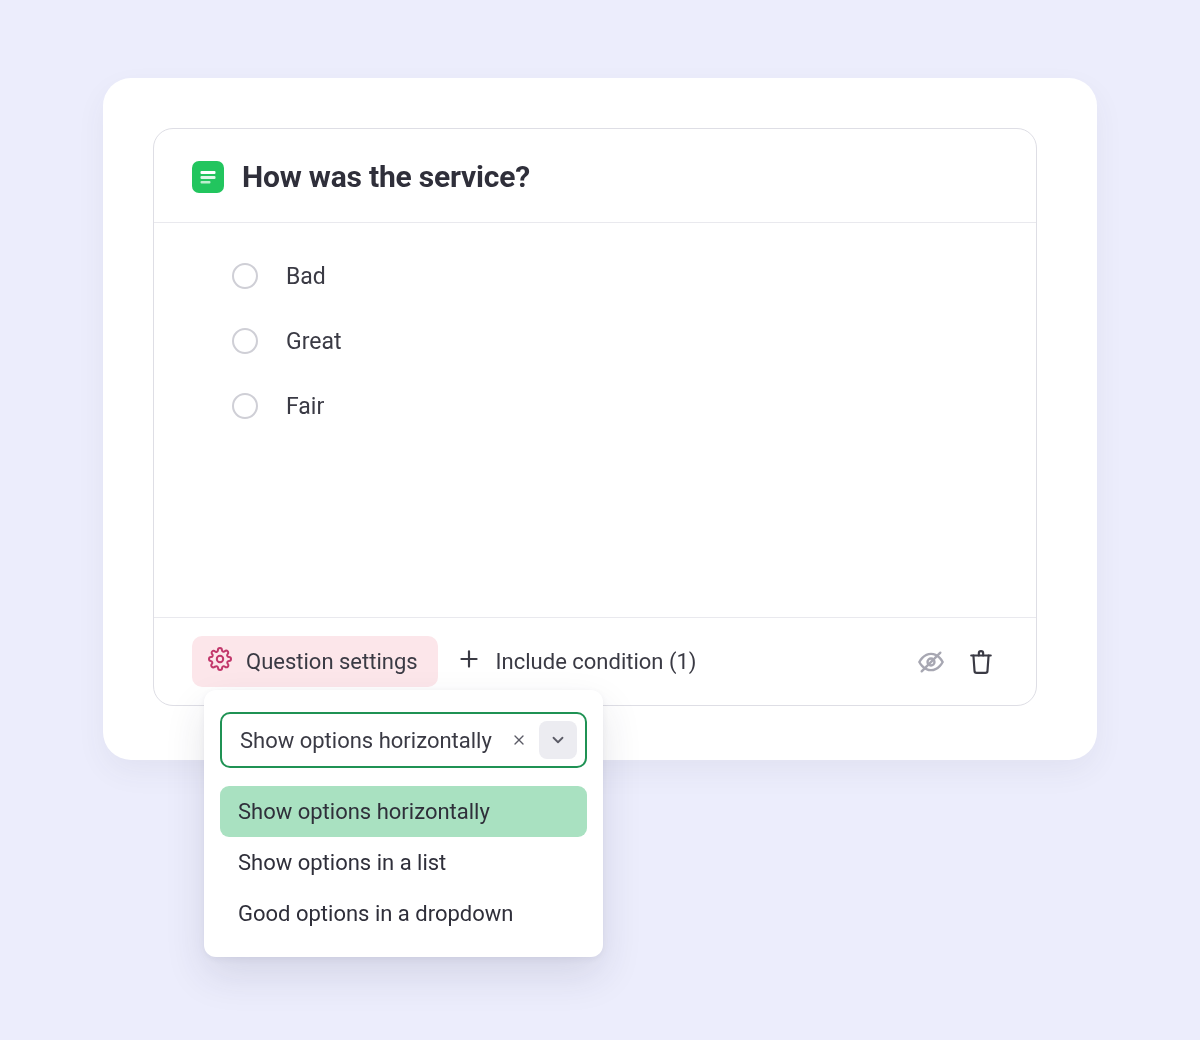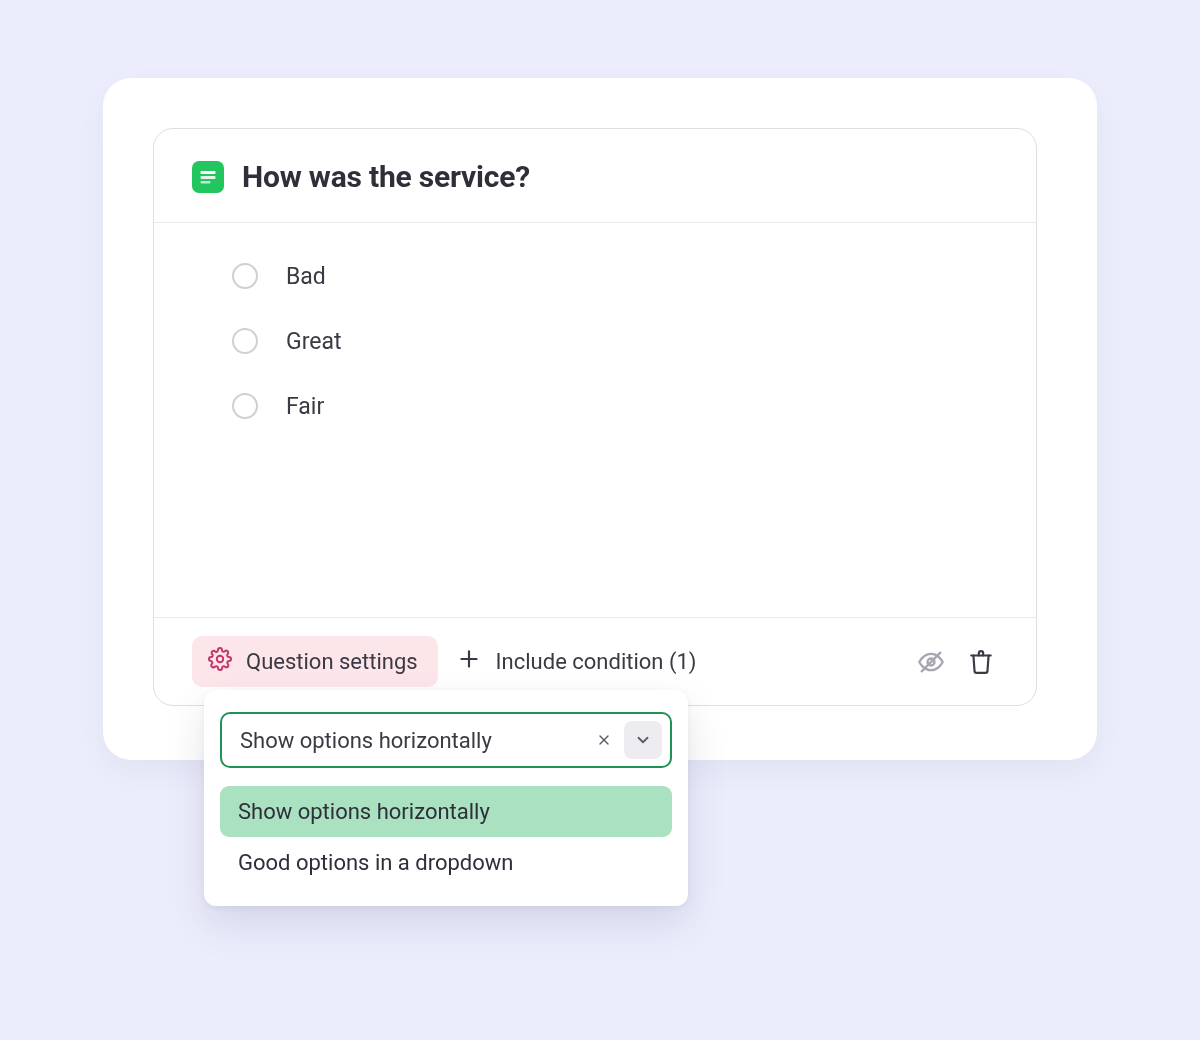--- a/index.html
+++ b/index.html
@@ -121,21 +121,21 @@
     align-items: center;
     justify-content: center;
     cursor: pointer;
     color: #A7A7B2;
   }
   
   .settings-popover {
     position: absolute;
     left: 204px;
     top: 690px;
-    width: 484px;
+    width: 399px;
     background: #fff;
     border-radius: 12px;
     box-shadow: 0 18px 40px rgba(40,40,70,0.12), 0 2px 6px rgba(40,40,70,0.06);
     padding: 22px 16px 18px 16px;
   }
   .combo {
     border: 2px solid #1F9254;
     border-radius: 10px;
     height: 56px;
     display: flex;
@@ -269,15 +269,16 @@
       </svg>
     </div>
     <div class="combo-chevron">
       <svg width="18" height="18" viewBox="0 0 24 24" fill="none" stroke="currentColor" stroke-width="2.4" stroke-linecap="round" stroke-linejoin="round">
         <polyline points="6 9 12 15 18 9"></polyline>
       </svg>
     </div>
   </div>
   <div class="option-list">
     <div class="list-item selected">Show options horizontally</div>
+    <div class="list-item">Show options in a list</div>
     <div class="list-item">Good options in a dropdown</div>
   </div>
 </div>
 
 </body></html>

